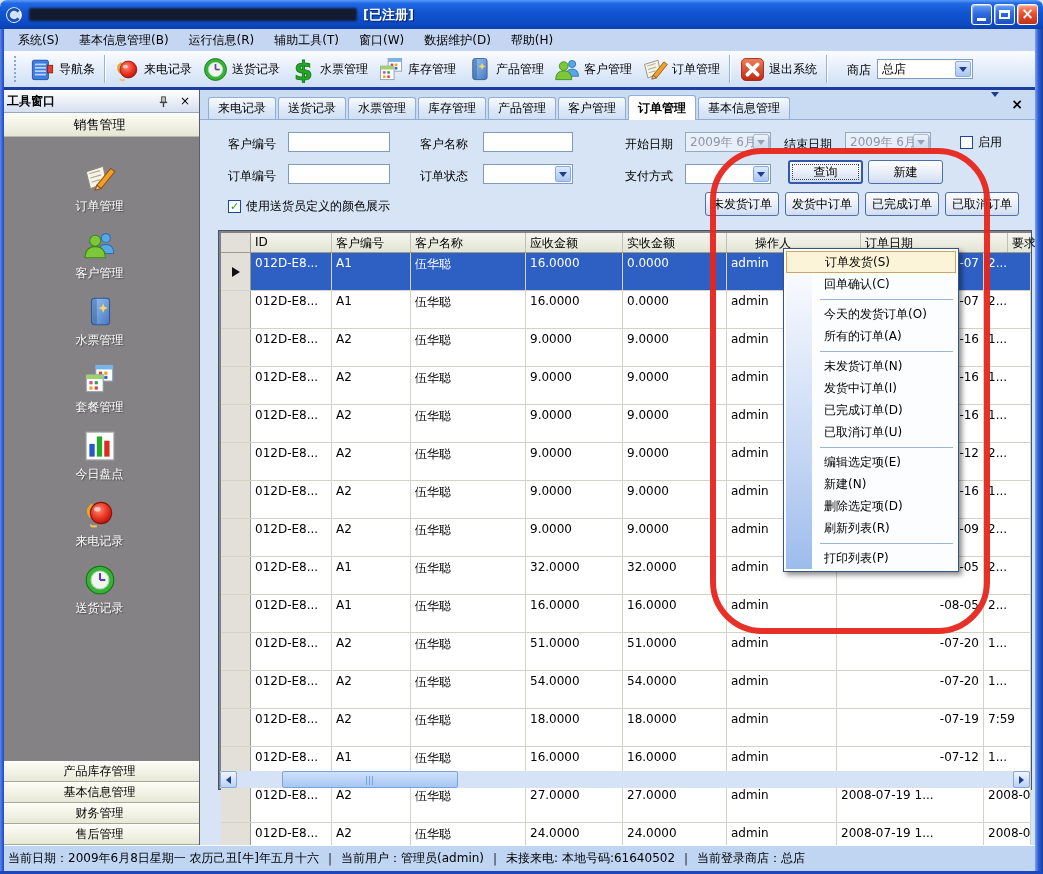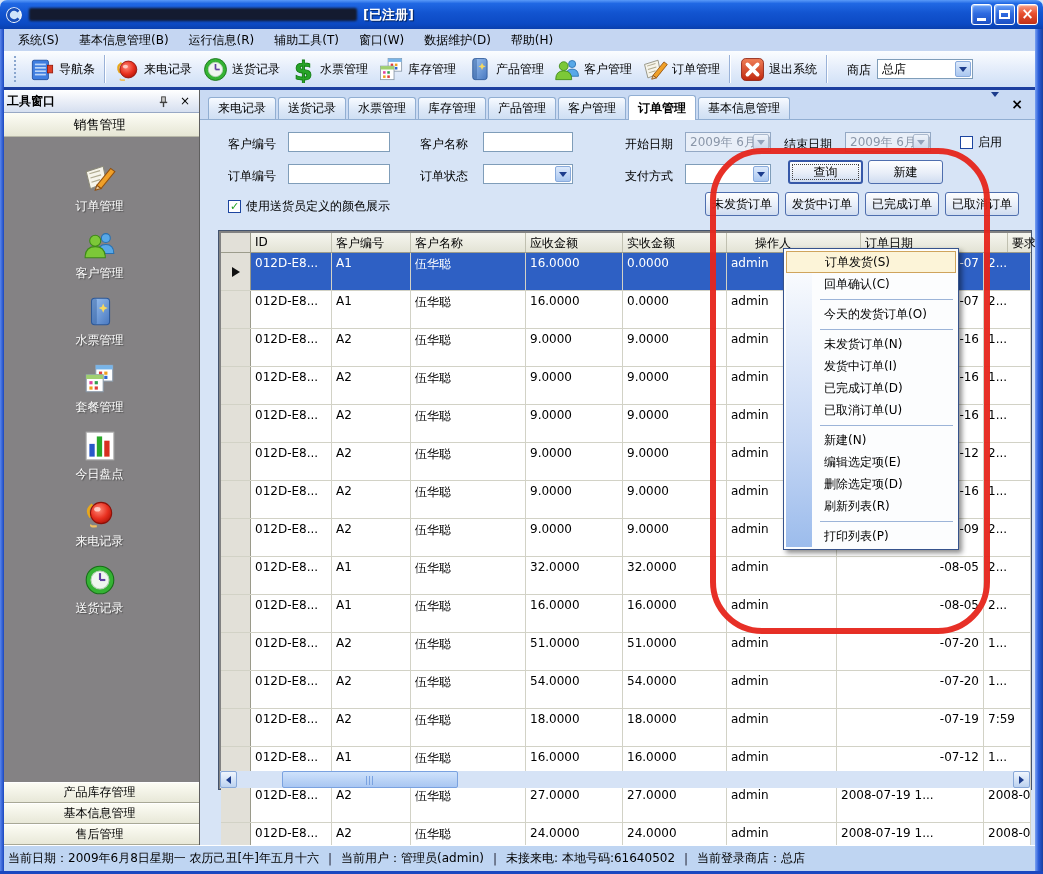--- a/index.html
+++ b/index.html
@@ -385,20 +385,21 @@
         <div class="side-item">
           <svg class="side-icon">
             <use href="#i-delivery-clock"></use>
           </svg>
           <span>送货记录</span>
         </div>
       </div>
     <div class="side-groups" id="side-groups">
         <div class="side-group">产品库存管理</div>
         <div class="side-group">基本信息管理</div>
+        <div class="side-group">财务管理</div>
         <div class="side-group">售后管理</div>
       </div>
   </div>
 
   <div class="main">
 
     <div class="tabstrip" id="tabstrip">
         <div class="tab">来电记录</div>
         <div class="tab">送货记录</div>
         <div class="tab">水票管理</div>
@@ -668,28 +669,29 @@
           </div>
       </div>
     </div>
 
 
     <div class="ctx" id="ctxmenu">
         <div class="ctx-item hl">订单发货(S)</div>
         <div class="ctx-item">回单确认(C)</div>
         <div class="ctx-sep"></div>
         <div class="ctx-item">今天的发货订单(O)</div>
+        <div class="ctx-item">所有的订单(A)</div>
         <div class="ctx-sep"></div>
         <div class="ctx-item">未发货订单(N)</div>
         <div class="ctx-item">发货中订单(I)</div>
         <div class="ctx-item">已完成订单(D)</div>
         <div class="ctx-item">已取消订单(U)</div>
         <div class="ctx-sep"></div>
+        <div class="ctx-item">编辑选定项(E)</div>
         <div class="ctx-item">新建(N)</div>
-        <div class="ctx-item">编辑选定项(E)</div>
         <div class="ctx-item">删除选定项(D)</div>
         <div class="ctx-item">刷新列表(R)</div>
         <div class="ctx-sep"></div>
         <div class="ctx-item">打印列表(P)</div>
       </div>
 
     <div class="annotation"></div>
   </div>
 
   <div class="statusbar" id="statusbar">

